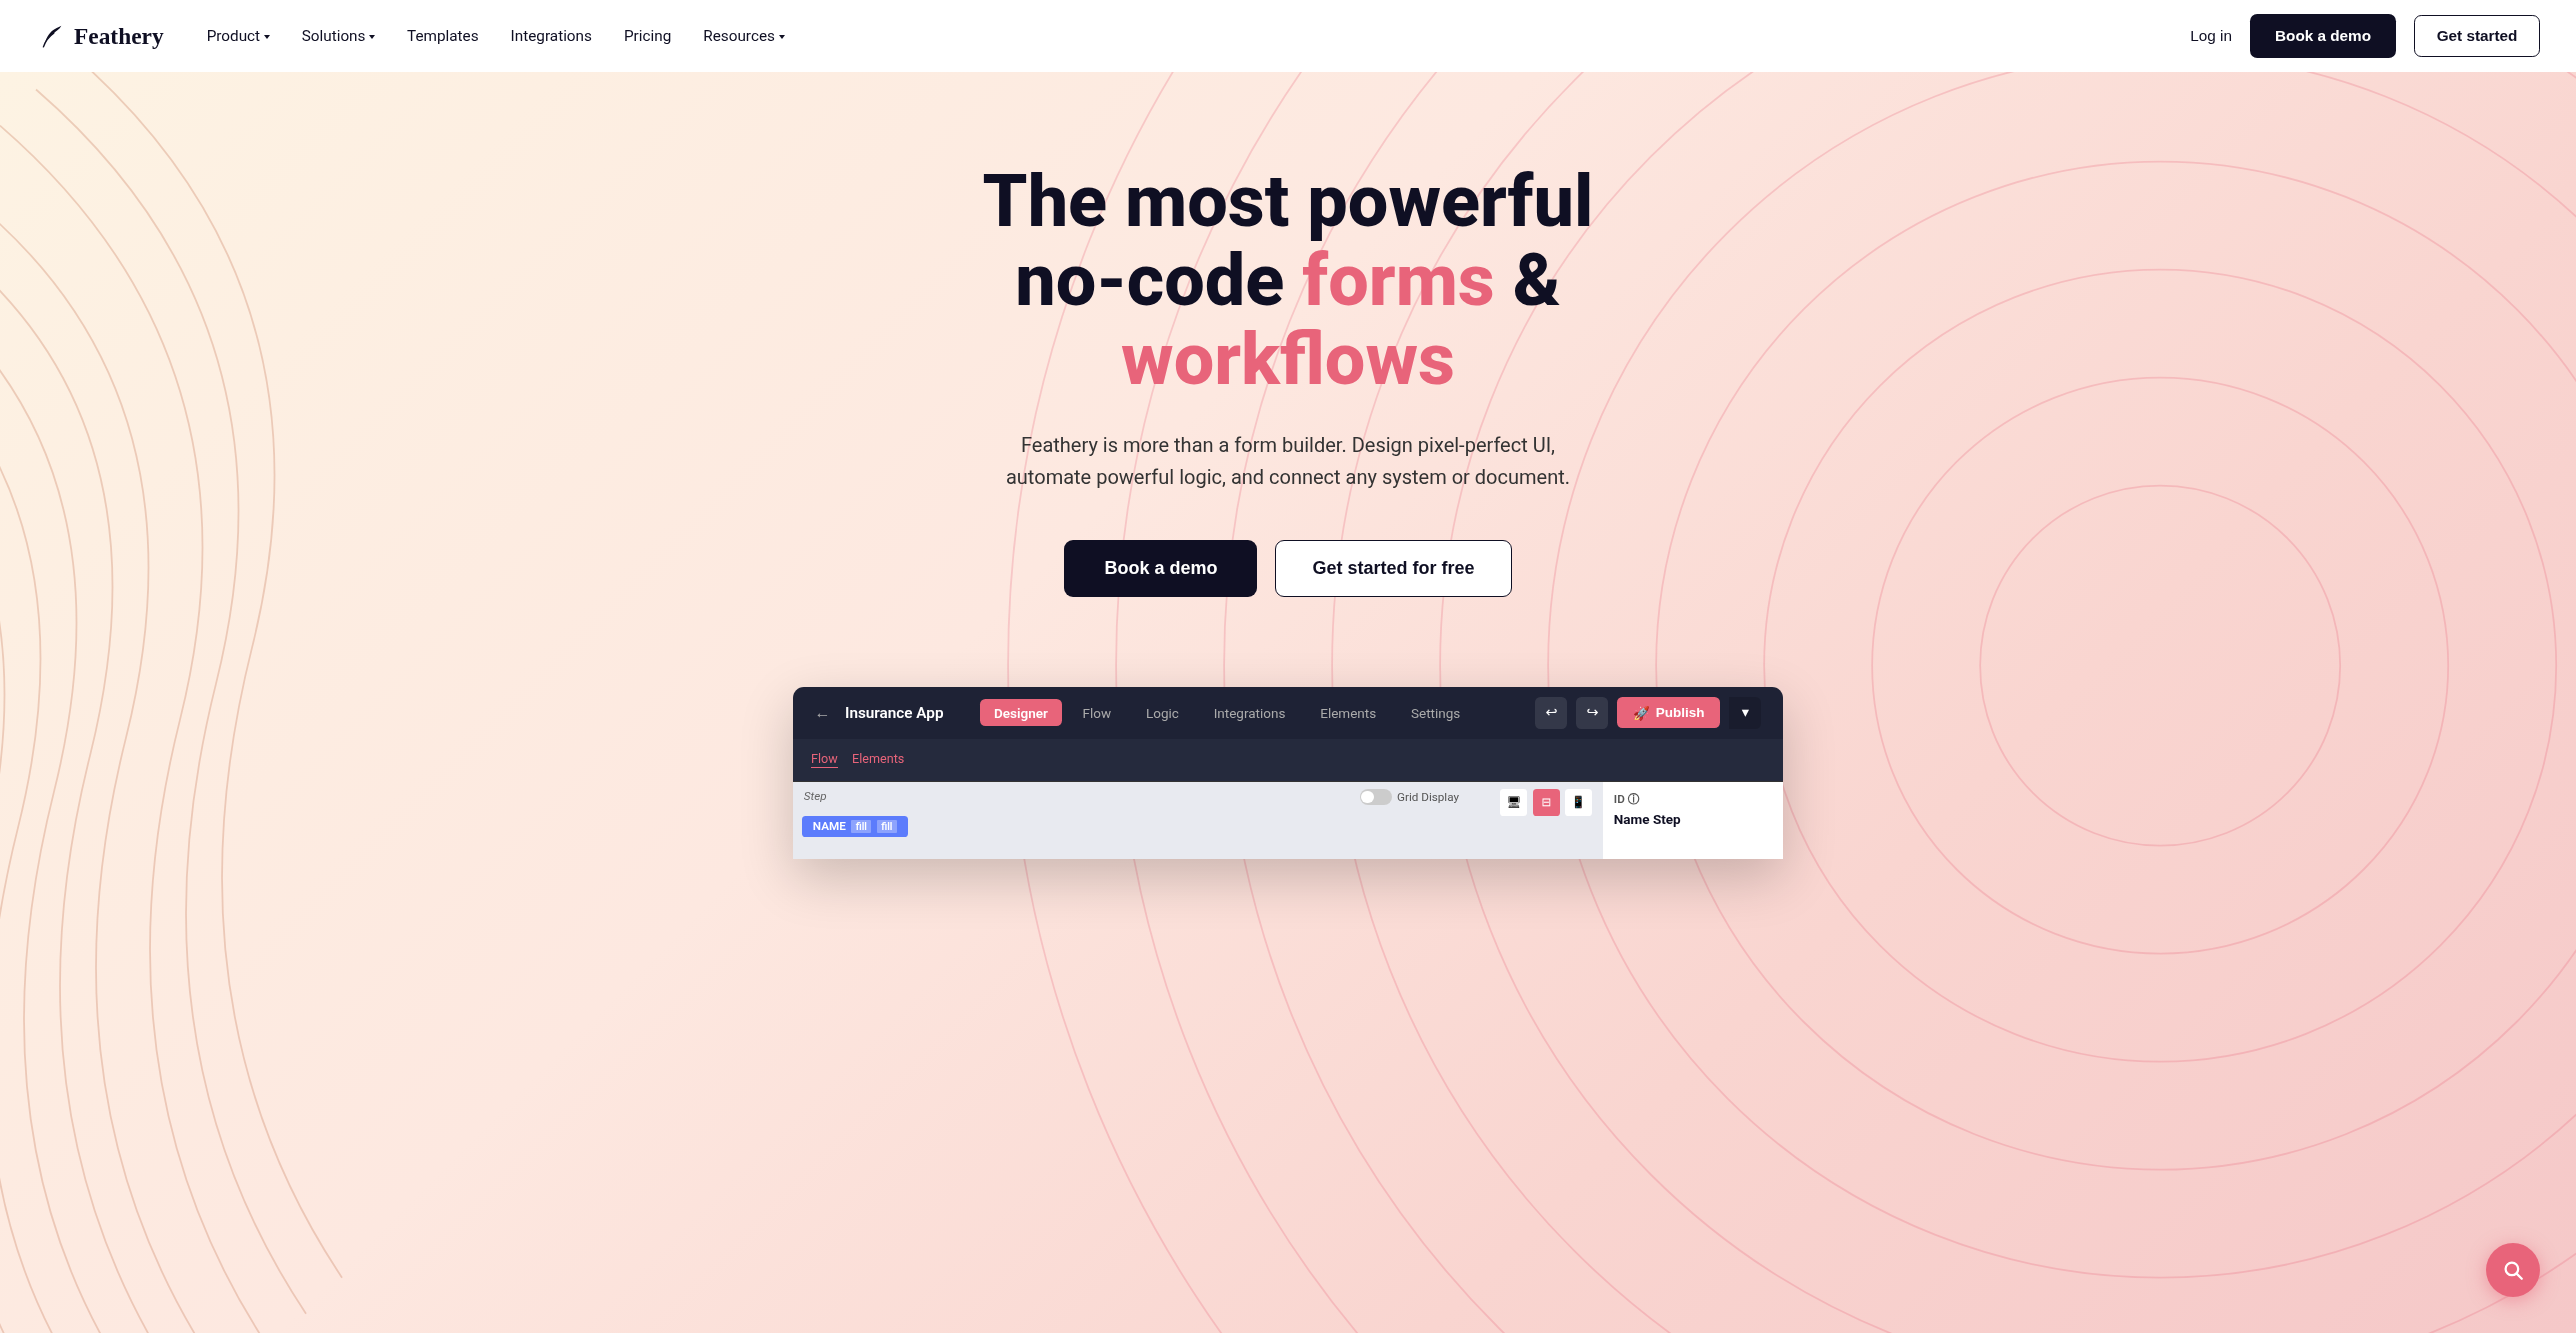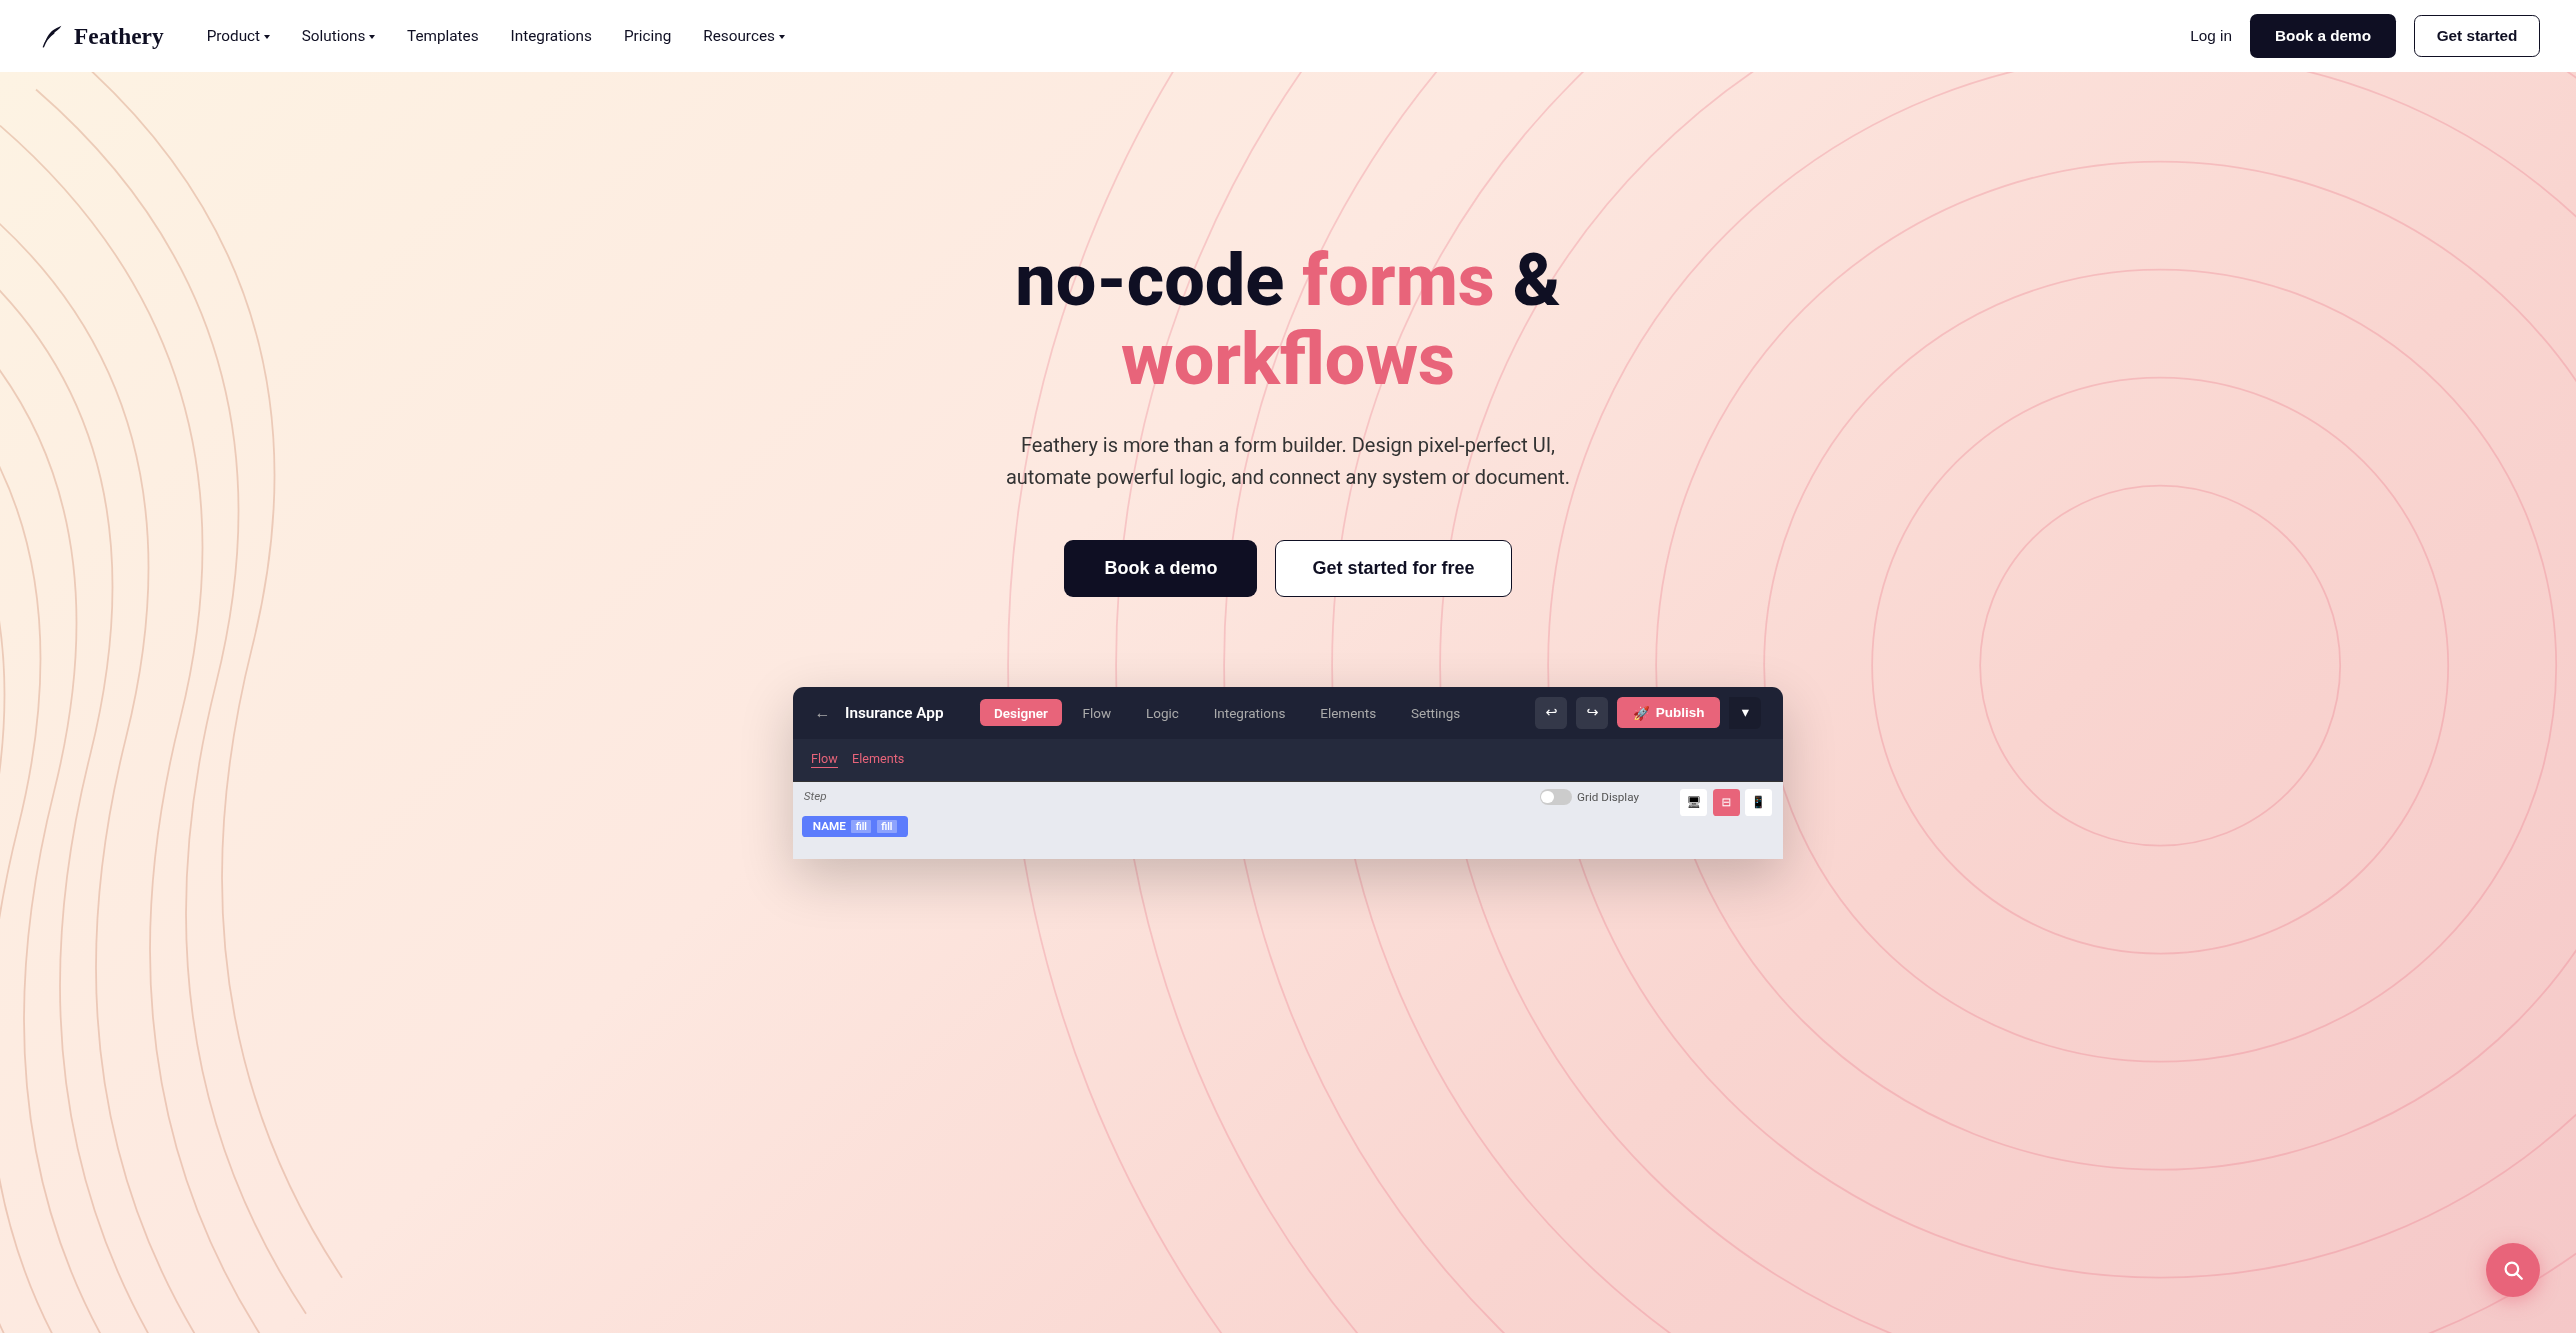--- a/index.html
+++ b/index.html
@@ -445,21 +445,21 @@
       <circle cx="1200" cy="350" r="400"></circle>
       <circle cx="1200" cy="350" r="460"></circle>
       <circle cx="1200" cy="350" r="520"></circle>
       <circle cx="1200" cy="350" r="580"></circle>
       <circle cx="1200" cy="350" r="640"></circle>
     </g>
   </svg>
 
   <div class="hero-content">
     <h1 class="hero-title">
-      <br>
+      <span>The most powerful</span><br>
       <span>
         <span>no-code </span><span class="hero-title-accent">forms</span><span> &amp; </span><span class="hero-title-accent">workflows</span>
       </span>
     </h1>
     <p class="hero-subtitle">Feathery is more than a form builder. Design pixel-perfect UI, automate powerful logic, and connect any system or document.</p>
     <div class="hero-cta">
       <button class="btn-hero-demo">Book a demo</button>
       <button class="btn-hero-free">Get started for free</button>
     </div>
   </div>
@@ -508,20 +508,24 @@
           <div class="toggle"></div>
           <span>Grid Display</span>
         </div>
         <div class="canvas-element">
           <span>NAME</span>
           <span class="canvas-tag">fill</span>
           <span class="canvas-tag">fill</span>
         </div>
       </div>
 
+      <div class="app-right-panel">
+        <div class="right-panel-label">ID ⓘ</div>
+        <div class="right-panel-value">Name Step</div>
+      </div>
     </div>
   </div>
 </section>
 
 <div class="search-fab">
   <svg width="21.6" height="21.6" viewBox="0 0 24 24" fill="none" stroke="white" stroke-width="2.5" stroke-linecap="round" stroke-linejoin="round">
     <circle cx="11" cy="11" r="7"></circle>
     <line x1="16.5" y1="16.5" x2="22" y2="22"></line>
   </svg>
 </div>

